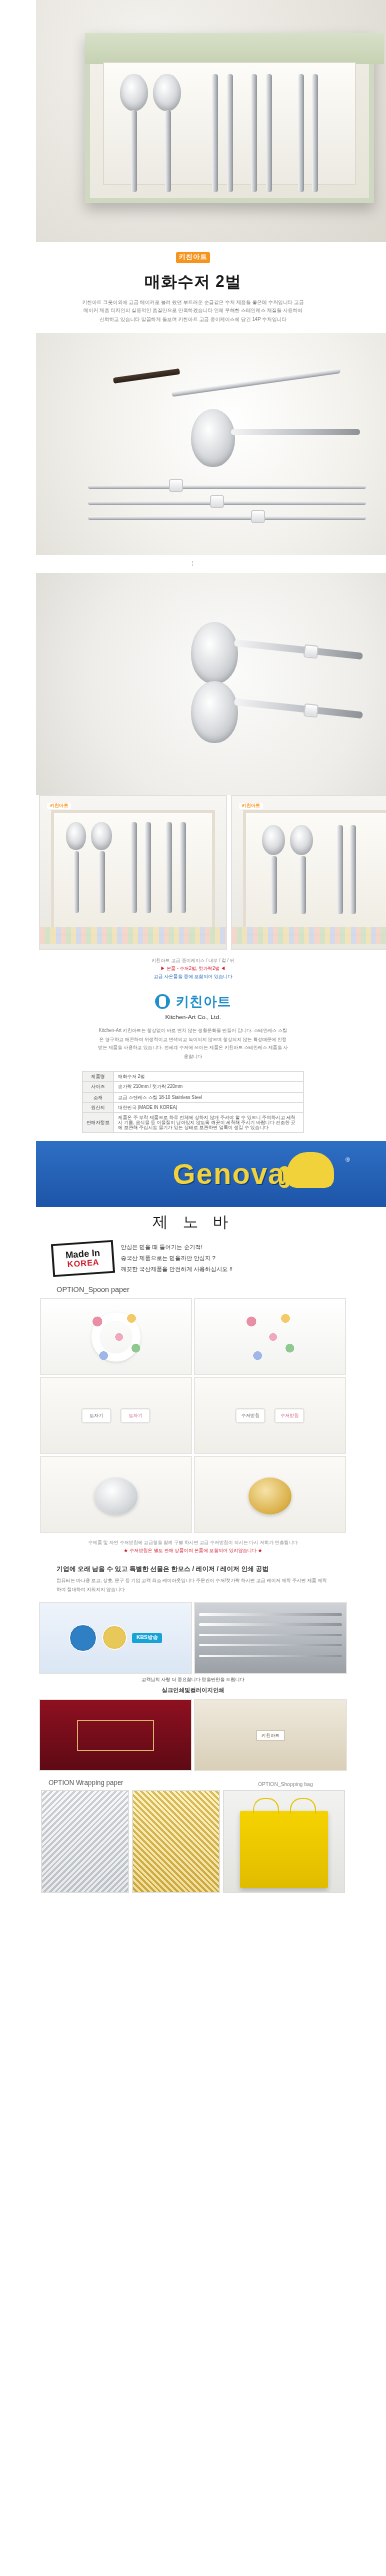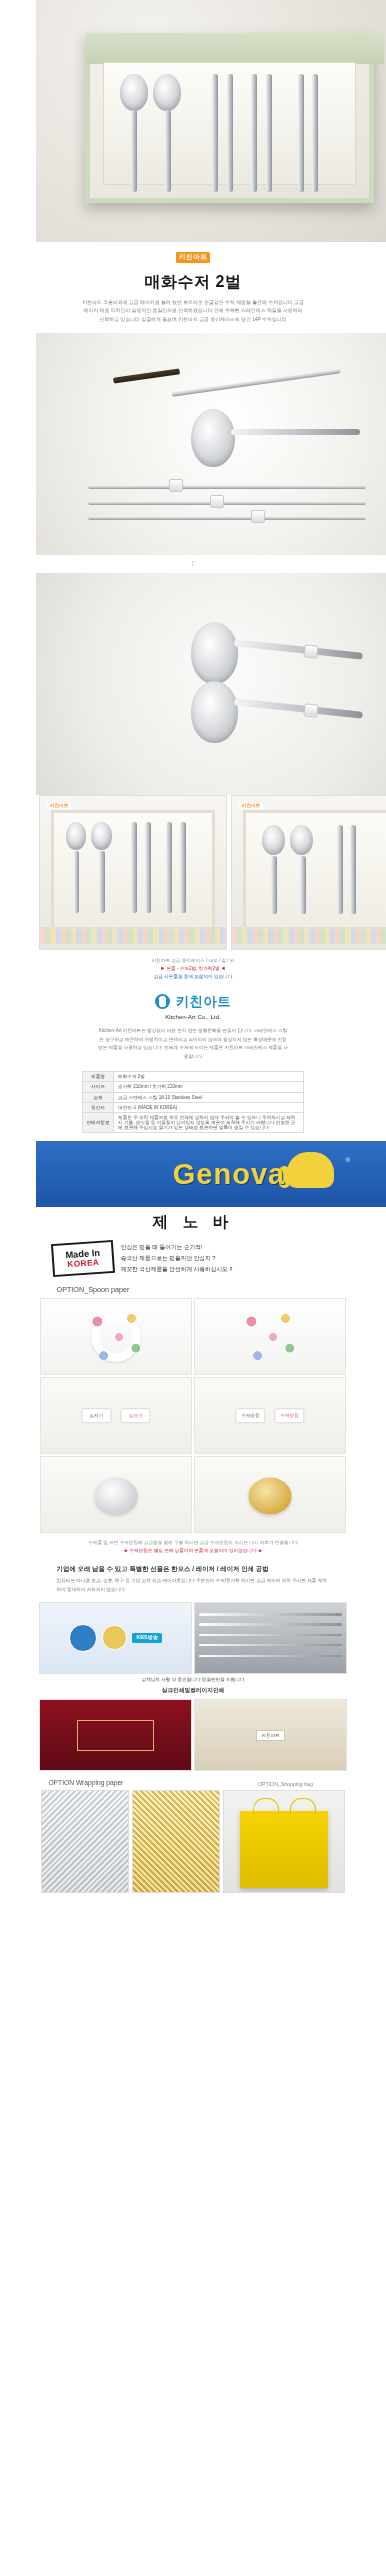--- a/index.html
+++ b/index.html
@@ -250,21 +250,21 @@
   }
   .genova .eleph:before{
     content:""; position:absolute; left:-8.2px; bottom:0;
     width:11.3px;height:21.6px;border-radius:6.2px;background:#f2d23a;
   }
   .genova .reg {
     position:absolute; right:72px; top:14.4px;
     color:#ffffff; font-size:6.2px;
   }
   .genova-kr {
-    text-align:center; font-size:15.5px; font-weight:bold;
+    text-align:center; font-size:15.5px; font-weight:normal;
     color:#1a1a1a; letter-spacing:5.2px; padding:5.2px 0 3.1px;
   }
 
   
   .mik-row { display:flex; align-items:center; padding: 5.2px 15.5px 3.1px; gap: 7.2px;}
   .mik-badge {
     width: 62px; height: 33px;
     border: 2.1px solid #1a1a1a;
     background: #ffffff;
     color: #1a1a1a;

